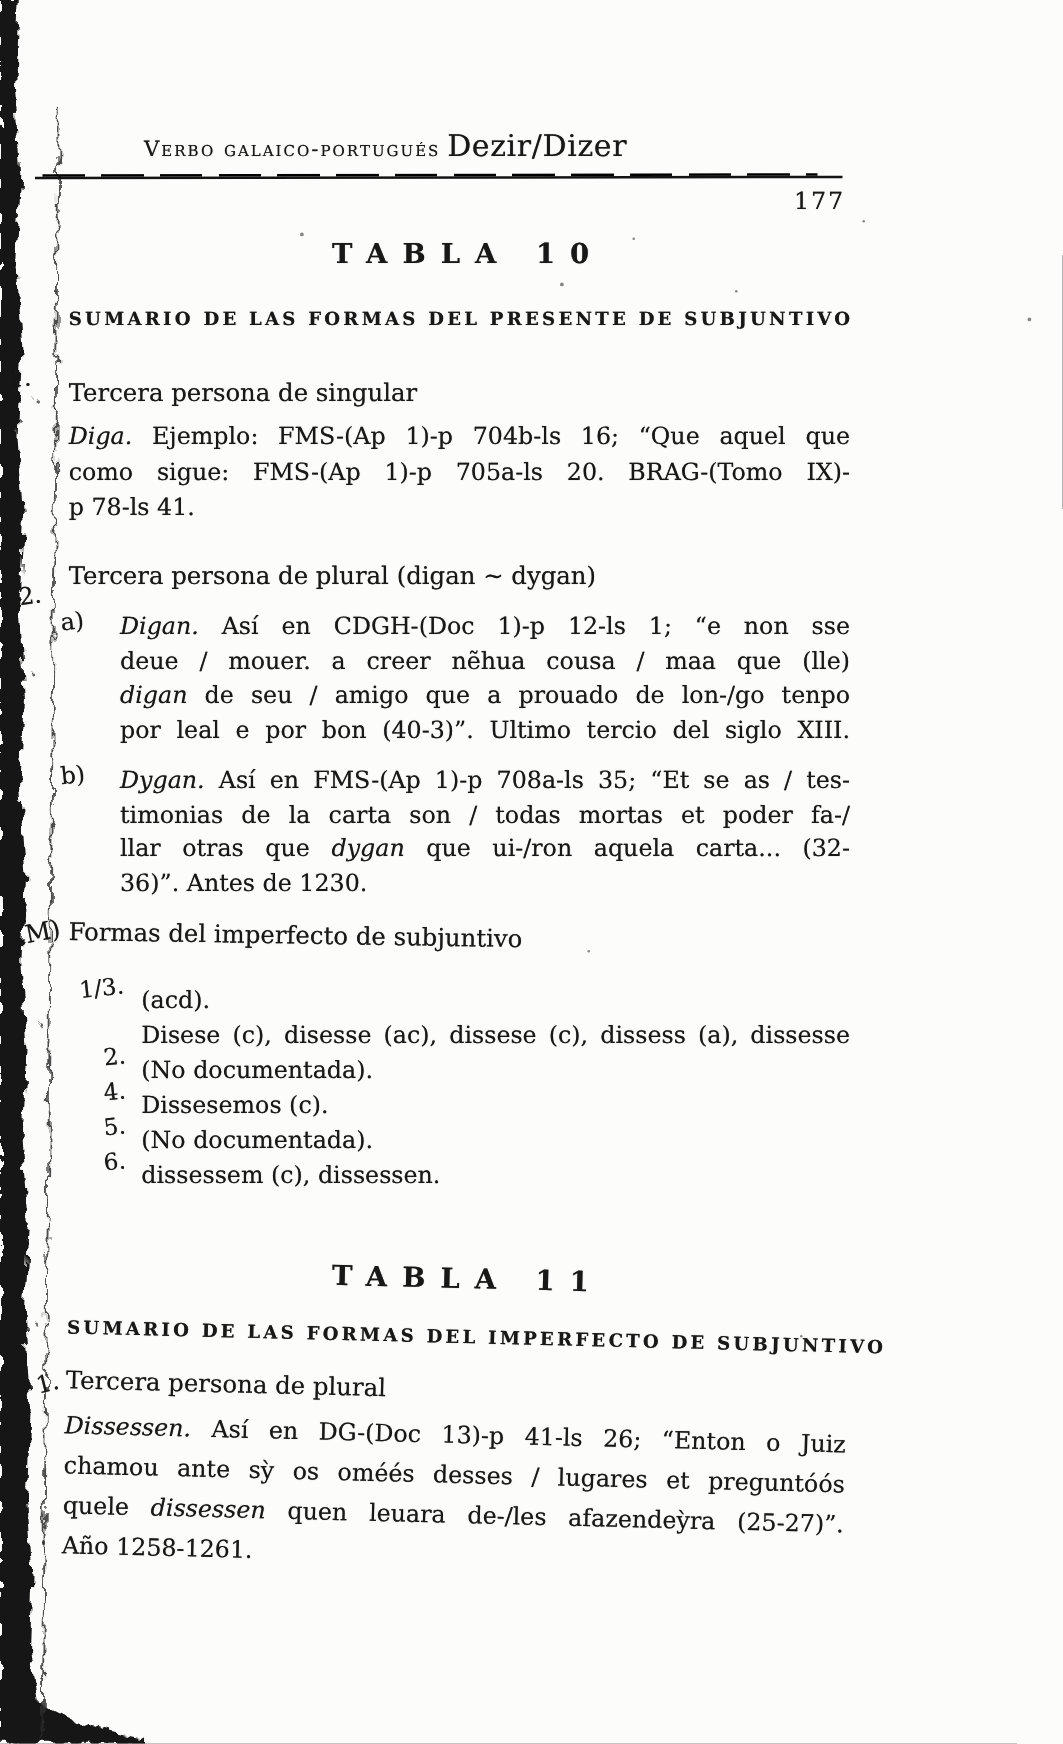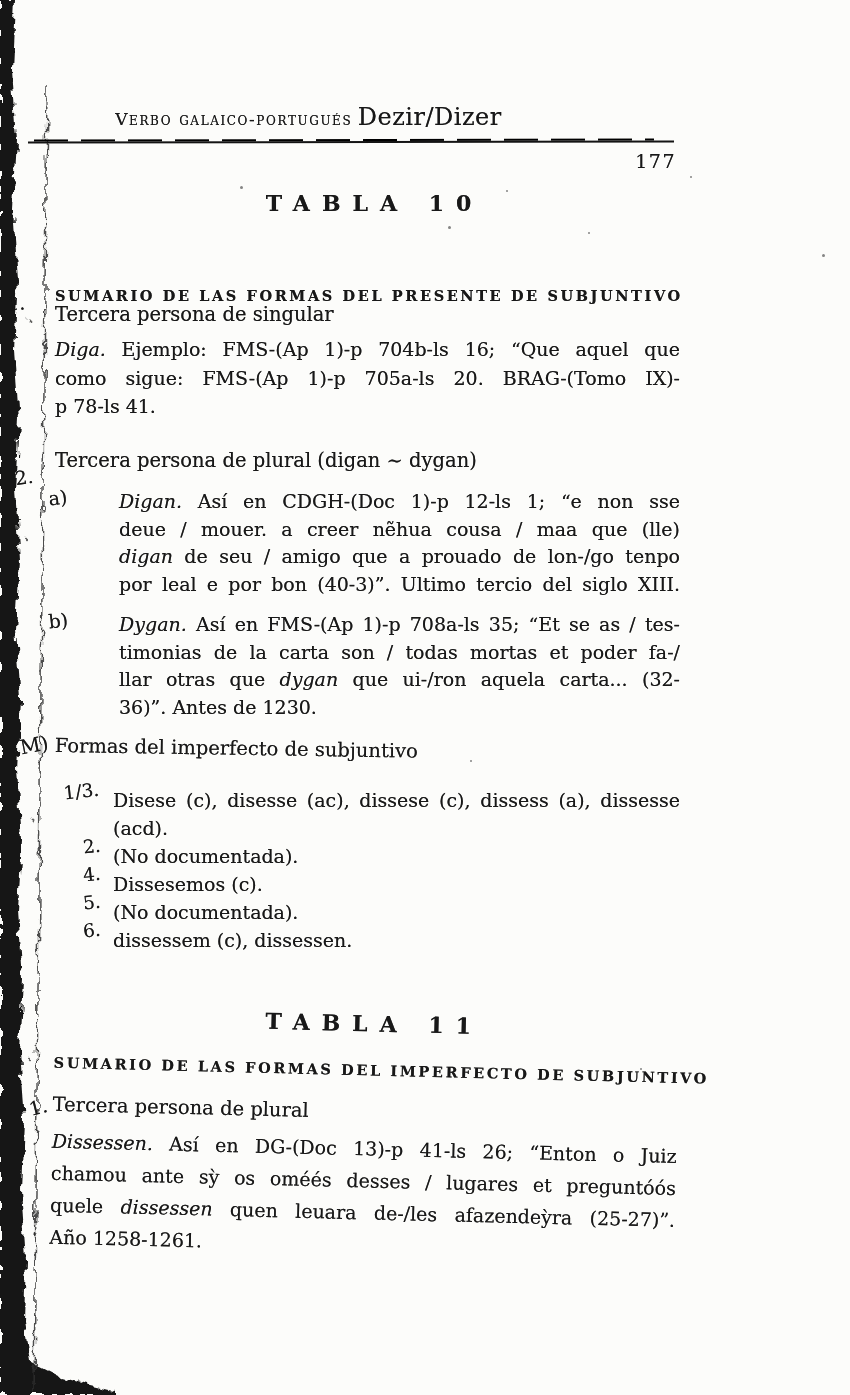--- a/index.html
+++ b/index.html
@@ -20,41 +20,41 @@
   .header-row{position:absolute;left:55px;top:103px;width:625px;height:34px;}
   .h-title{text-align:center;padding-right:118px;font-size:17px;white-space:nowrap;}
   .h-sc{font-variant:small-caps;letter-spacing:1.6px;}
   .h-it{font-size:24px;letter-spacing:.5px;margin-top:20px;}
   .h-page{position:absolute;right:4px;top:1px;font-size:19px;letter-spacing:1.5px;margin-top:46px;}
   .rule{position:absolute;left:28px;top:141px;width:646px;height:2px;background:#141414;transform:rotate(-.08deg);}
   .rule::after{content:"";position:absolute;left:6px;top:-1.6px;width:96%;height:2px;
     background:repeating-linear-gradient(90deg,#000 0 34px,transparent 34px 47px);}
   
   .t-title{font-weight:bold;font-size:22px;letter-spacing:12px;text-indent:14px;text-align:center;}
-  .t-sub{font-weight:bold;font-size:14.5px;letter-spacing:2.6px;text-align:center;white-space:nowrap;margin-top:40px;}
+  .t-sub{font-weight:bold;font-size:14.5px;letter-spacing:2.6px;text-align:center;white-space:nowrap;}
   #t10-title{position:absolute;left:55px;top:190px;width:625px;}
   #t10-sub{position:absolute;left:55px;top:247px;width:625px;}
   
   .sec{position:absolute;left:55px;width:625px;font-size:19px;}
   #sec1{top:302px;}
   #sec2{top:448px;}
   #secM{top:733px;}
   #sec11{top:1018px;transform:rotate(1.4deg);transform-origin:100% 0;}
   .h-line{font-size:19.5px;line-height:26px;margin-bottom:7px;}
   .para .jl{line-height:28.5px;}
   .jl{text-align:justify;text-align-last:justify;}
   .jl.nj{text-align-last:left;}
   .it{font-style:italic;}
   
   .sub{display:flex;margin-left:-2px;}
   .sub-a{margin-top:14px;}
   .sub-b{margin-top:13px;}
   .smark{flex:none;width:43px;font-size:19px;transform:translateY(-3px) rotate(-6deg);}
   .sbody{flex:1;min-width:0;}
-  .sbody .jl{line-height:27.5px;margin-left:23px;}
+  .sbody .jl{line-height:27.5px;}
   
   .mhead{transform:rotate(.9deg);transform-origin:0 0;}
   .mlist{margin-top:27px;}
   .mrow{display:flex;}
   .mnum{flex:none;width:46px;text-align:right;margin-right:12px;font-size:18.5px;
         transform:translateY(-5px) rotate(-6deg);}
   .mbody{flex:1;min-width:0;}
   .mbody .jl{line-height:28px;}
   
   #sec11 .t-sub{margin-top:25px;}
@@ -142,22 +142,22 @@
         </div>
     </div>
   </div>
 
   <div class="sec" id="secM">
     <div class="h-line mhead">Formas del imperfecto de subjuntivo</div>
     <div class="mlist">
       <div class="mrow">
         <div class="mnum">1/3.</div>
         <div class="mbody">
+            <div class="jl nj"><span>(acd).</span></div>
             <div class="jl"><span>Disese (c), disesse (ac), dissese (c), dissess (a), dissesse</span></div>
-            <div class="jl nj"><span>(acd).</span></div>
           </div>
       </div>
       <div class="mrow">
         <div class="mnum">2.</div>
         <div class="mbody">
             <div class="jl nj"><span>(No documentada).</span></div>
           </div>
       </div>
       <div class="mrow">
         <div class="mnum">4.</div>

